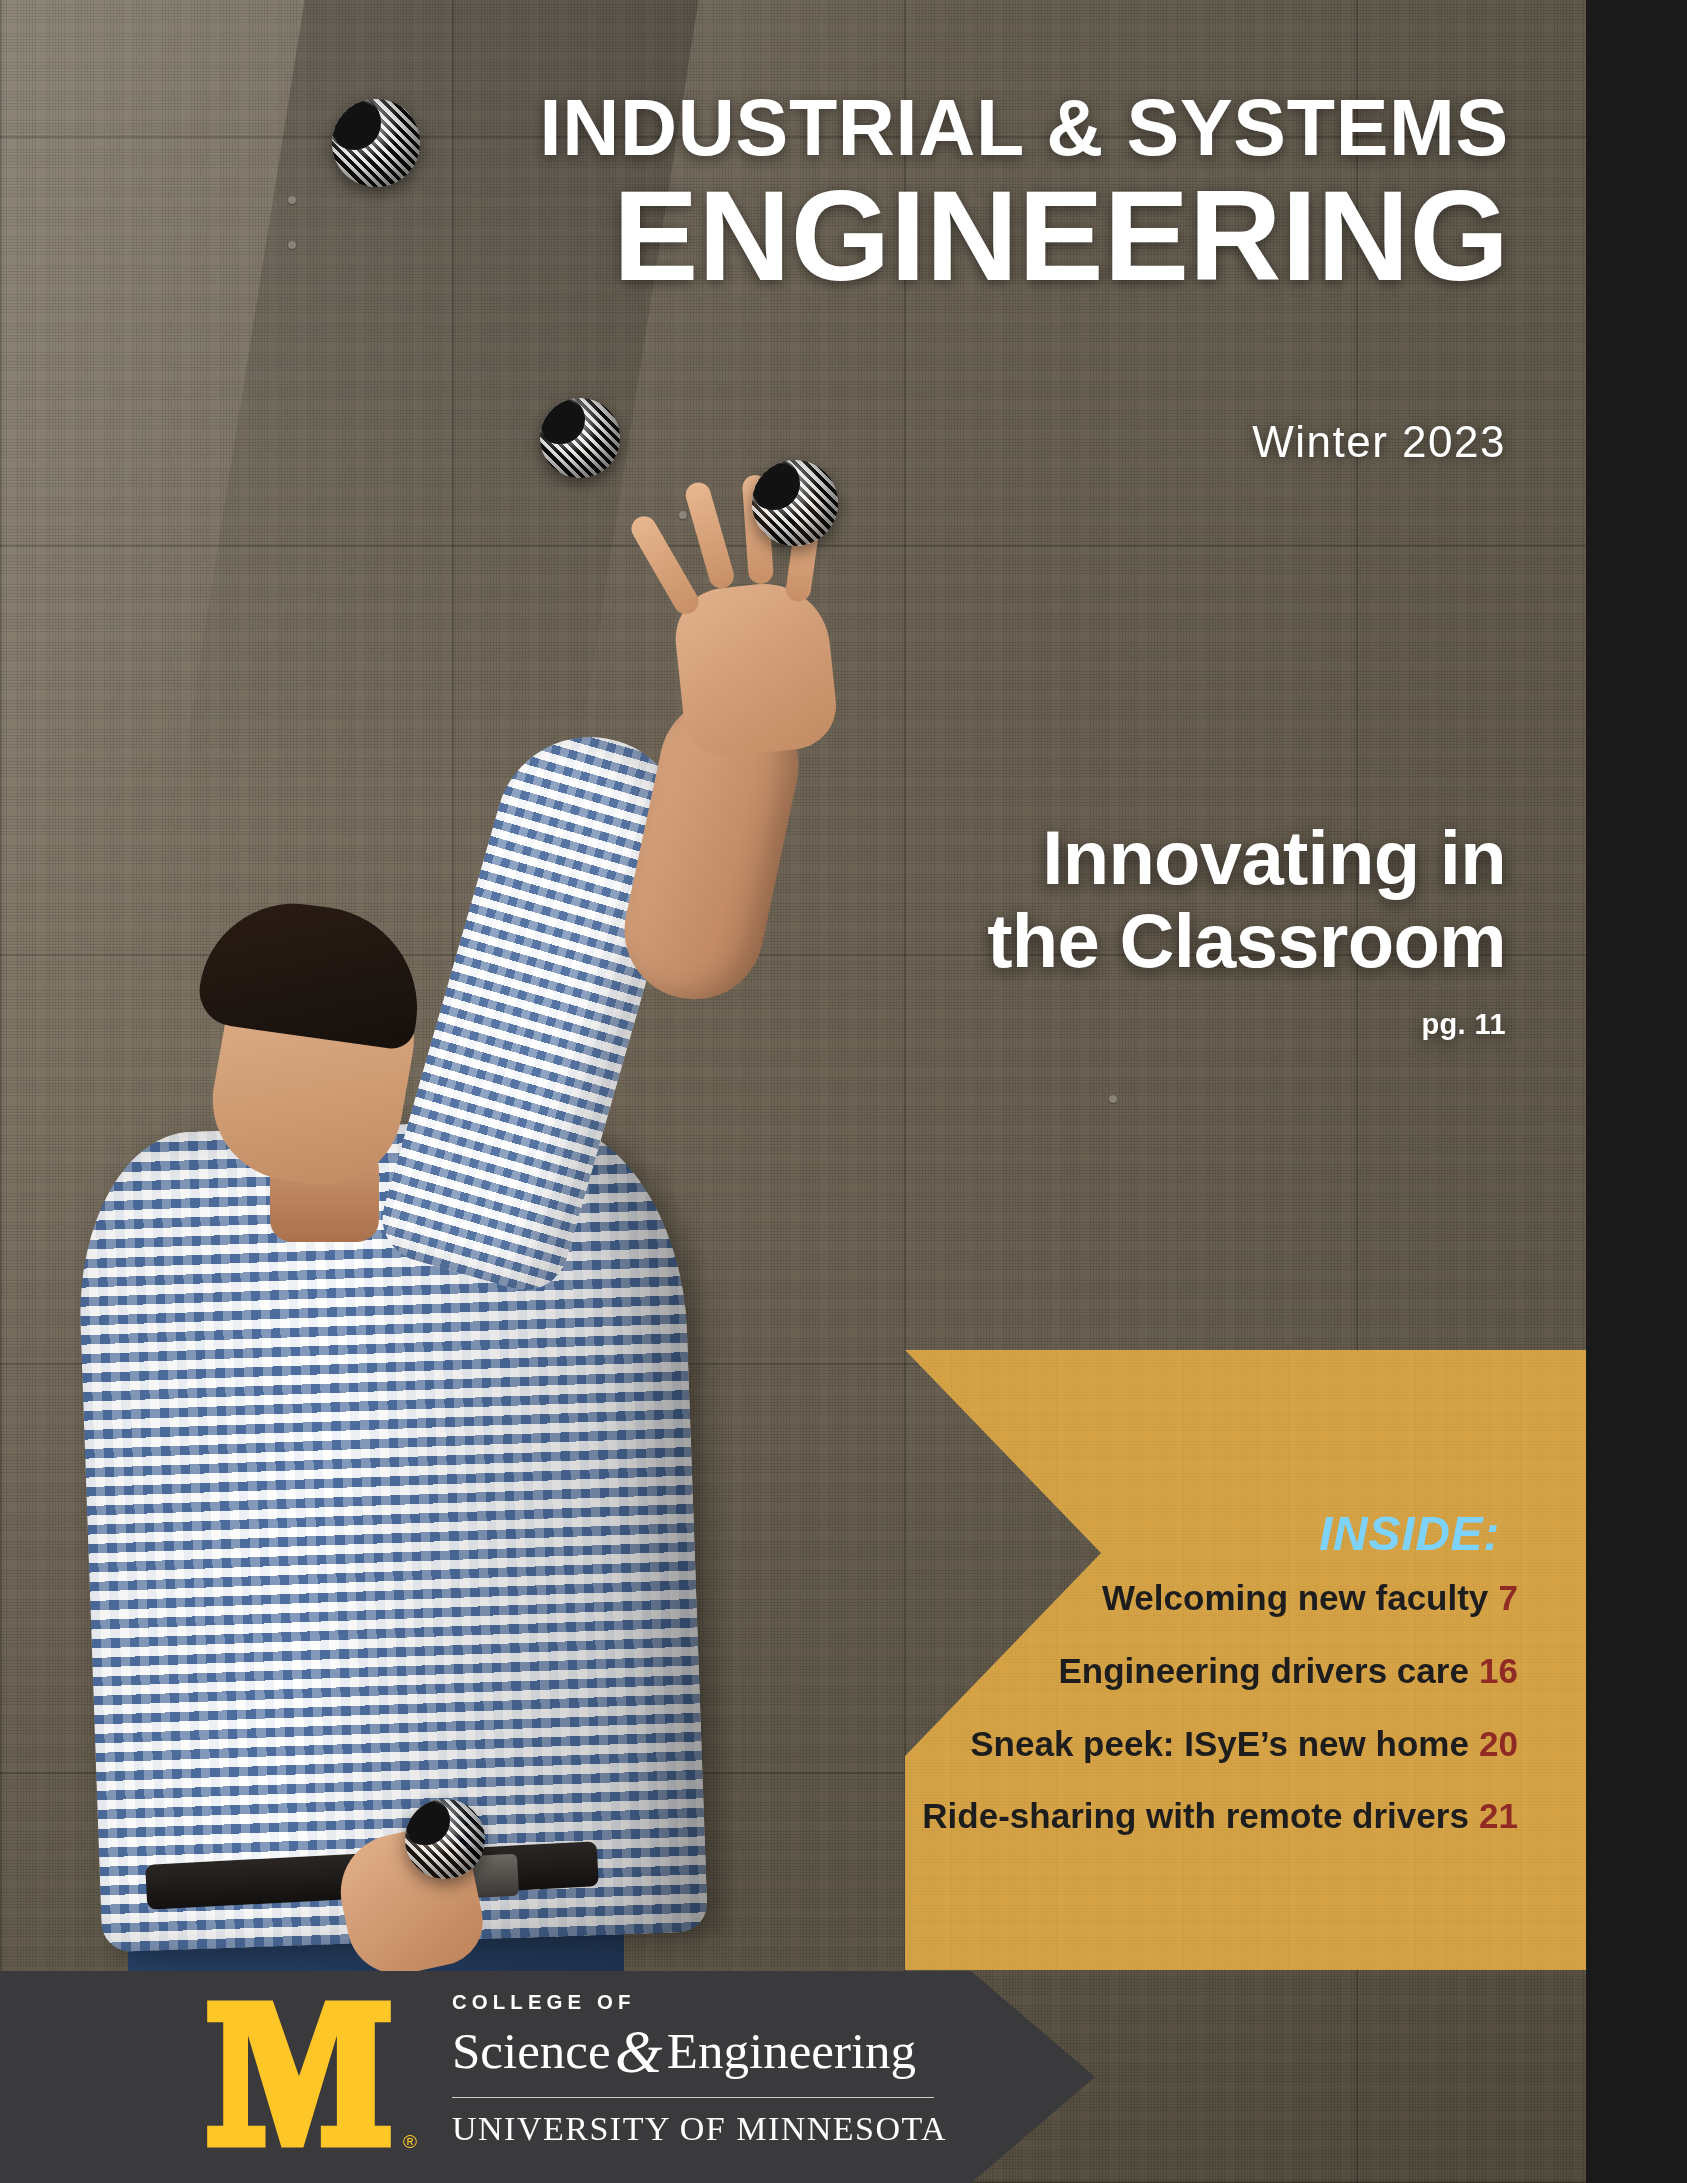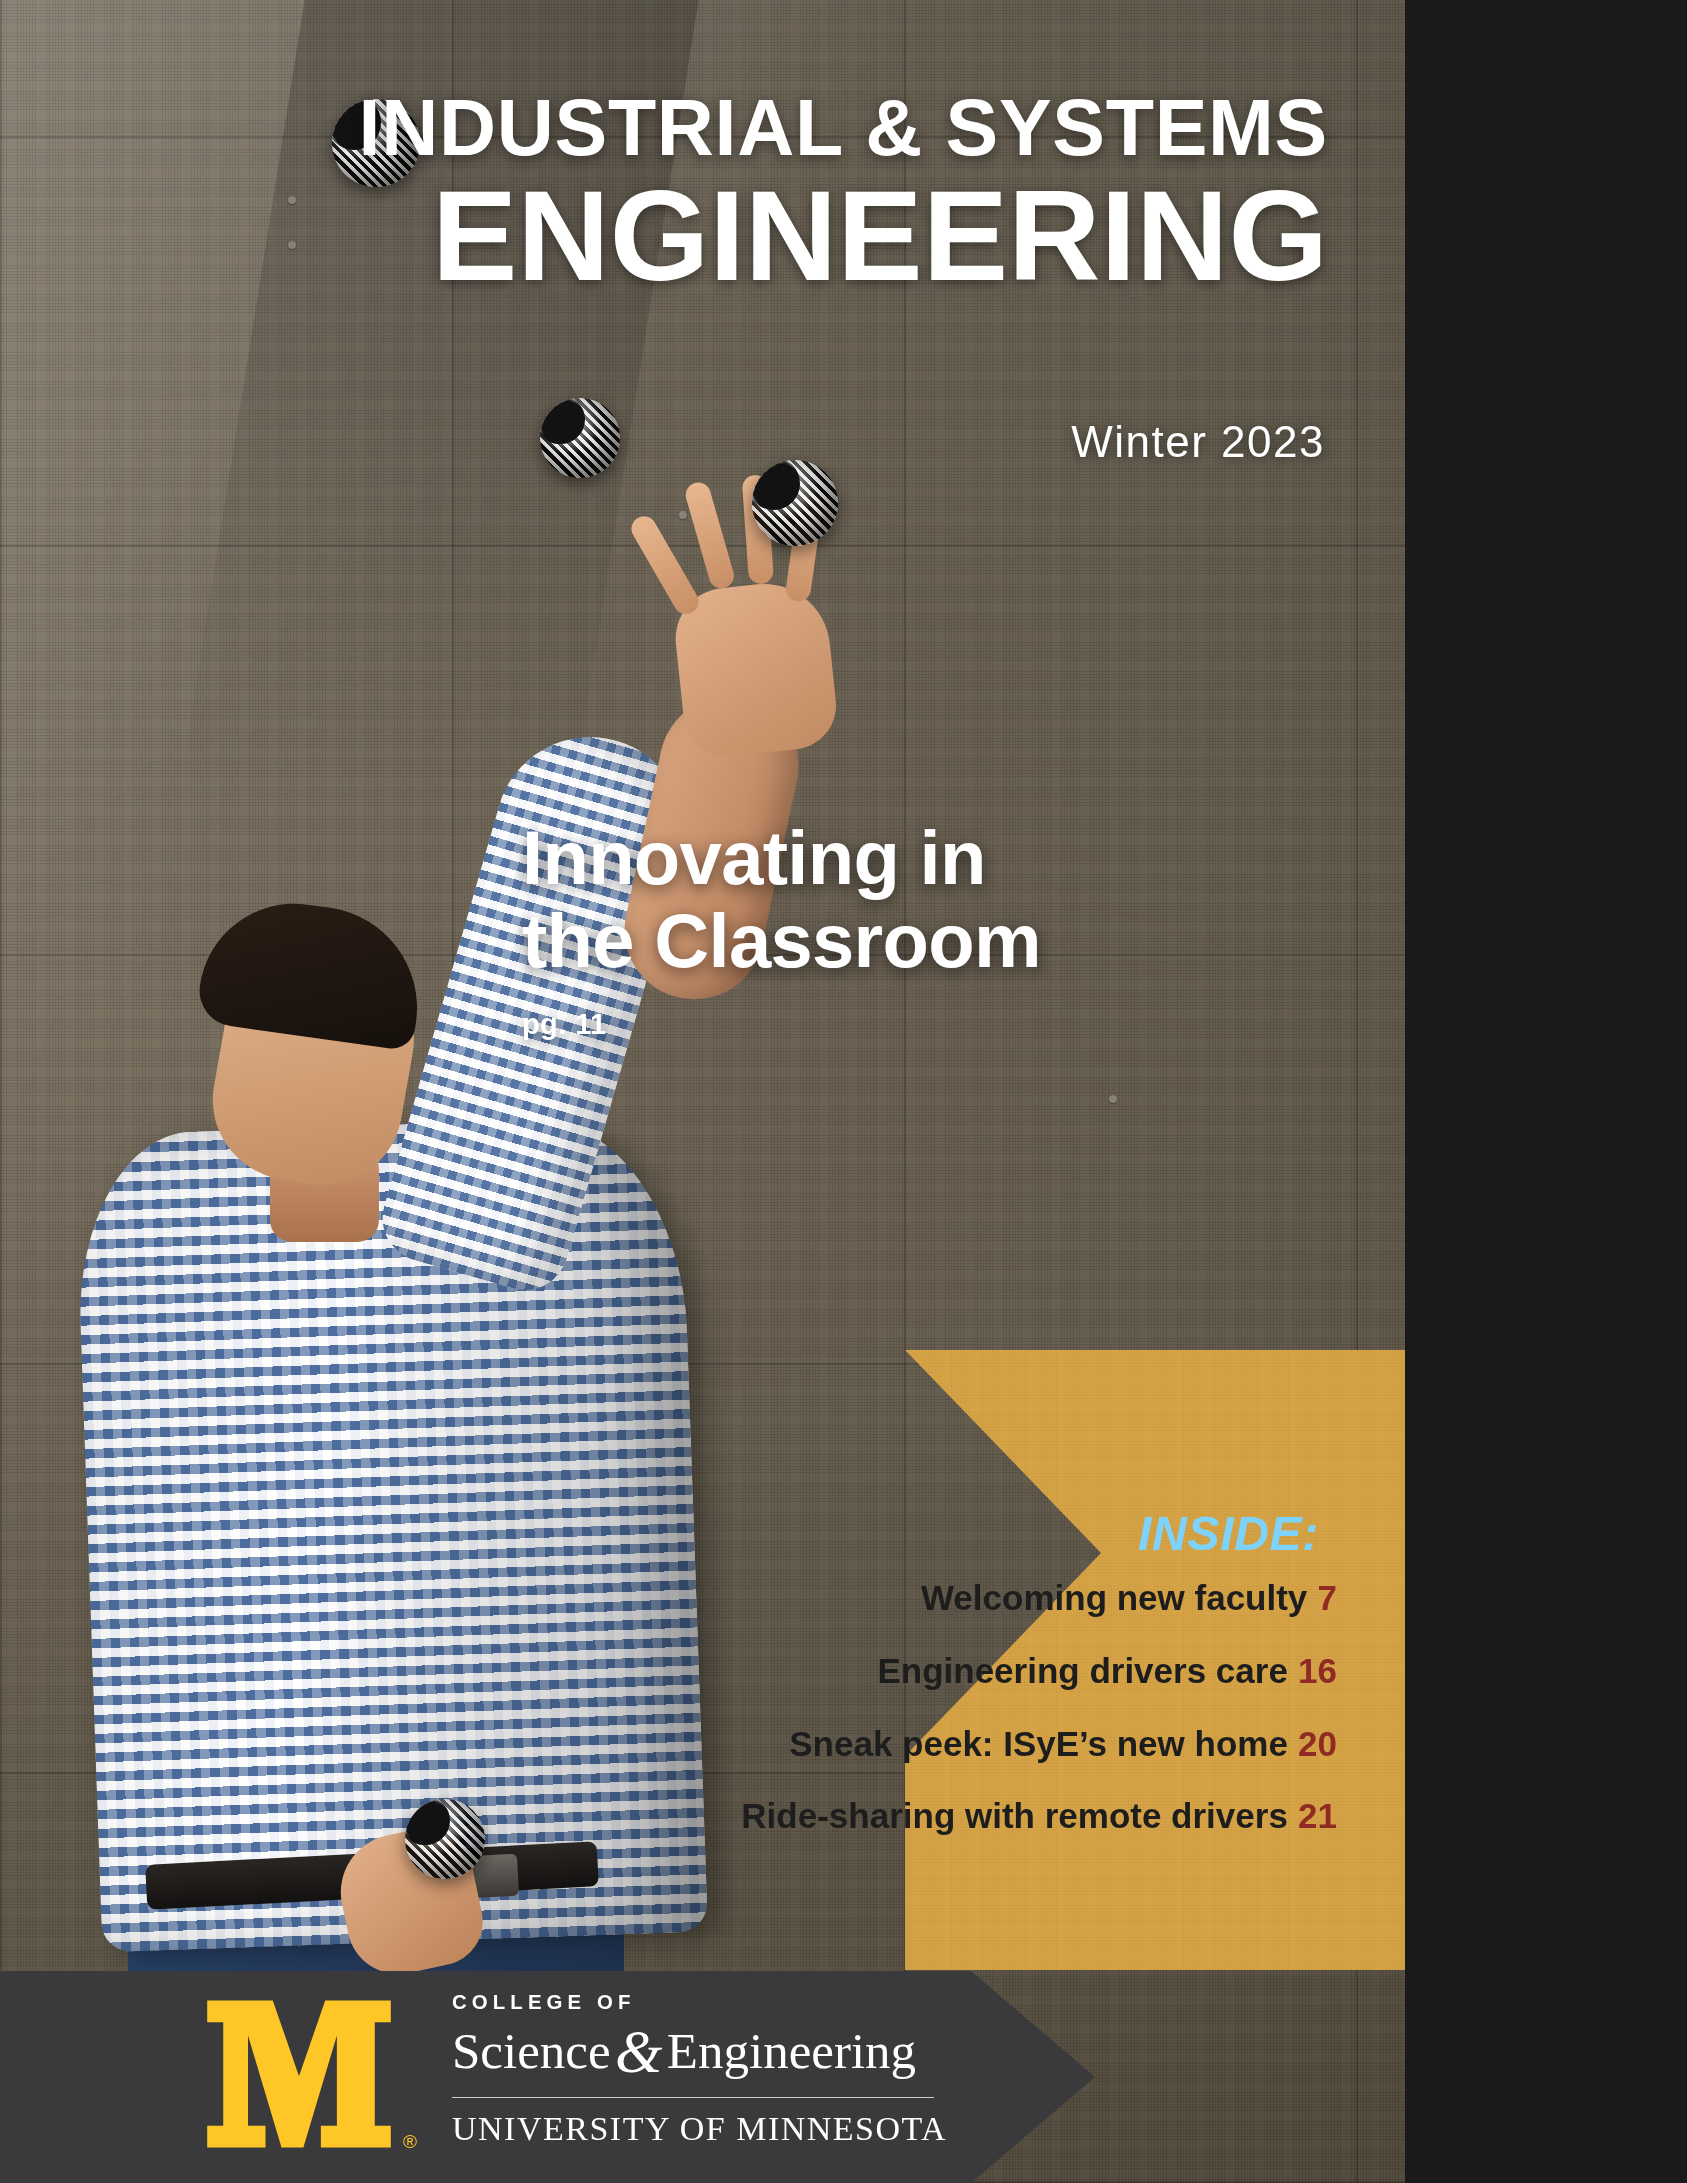--- a/index.html
+++ b/index.html
@@ -6,21 +6,21 @@
     margin: 0;
     padding: 0;
     background: #1a1a1a;
   }
   body {
     font-family: "Liberation Sans", sans-serif;
   }
 
   .cover {
     position: relative;
-    width: 1405px;
+    width: 1586px;
     height: 2183px;
     overflow: hidden;
     background: #6e6352;
   }
 
   
   .wall {
     position: absolute;
     inset: 0;
     background:
@@ -260,20 +260,21 @@
     letter-spacing: 1.5px;
     text-shadow: 0 2.2px 10.2px rgba(0,0,0,0.5);
   }
 
   
   .cover-story {
     position: absolute;
     right: 80px;
     top: 817px;
     width: 803px;
+    text-align: right;
     color: #ffffff;
     text-shadow: 0 4.4px 16px rgba(0,0,0,0.55);
   }
   .cover-story .headline {
     font-size: 76px;
     font-weight: 700;
     line-height: 1.09;
     letter-spacing: -0.7px;
   }
   .cover-story .page-ref {

